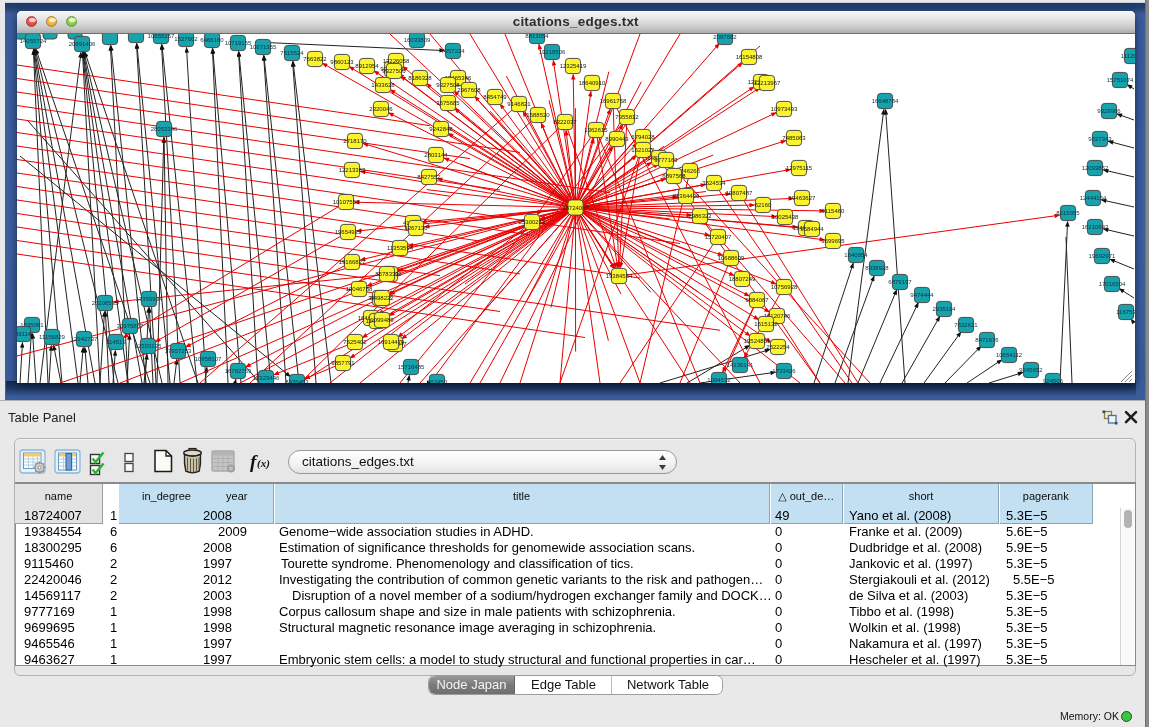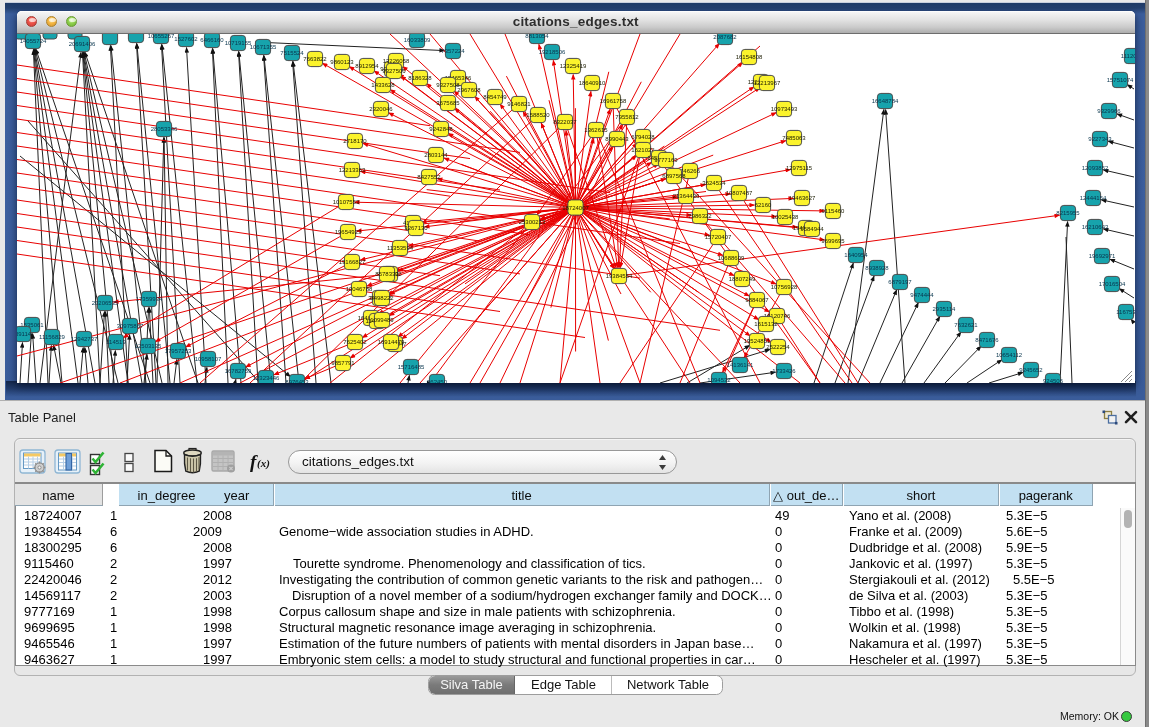--- a/index.html
+++ b/index.html
@@ -33,22 +33,22 @@
   box-shadow:inset 0 1px 0 #f4f4f4; }
 #dropdown { position:absolute; left:288px; top:449.5px; width:389px; height:24px;
   background:linear-gradient(180deg,#ffffff 0,#f3f3f3 55%,#e4e4e4 100%);
   border:1px solid #989898; border-radius:12px; font-size:13.5px; color:#101010;
   line-height:22px; padding-left:13px; }
 #dropdown .st { position:absolute; right:9px; top:3px; width:9px; height:17px; }
 #table { position:absolute; left:15px; top:482px; width:1120.5px; height:183.5px;
   background:#fff; border:1px solid #8a8a8a; }
 #thead { position:absolute; left:15px; top:482.5px; width:1120.5px; height:24.5px;
   border-top:1px solid #8a8a8a; }
-.th { position:absolute; top:0; height:22px; background:#c2e0f2;
-  border-right:1px solid #8fa4b2; border-bottom:1px solid #8fa4b2; font-size:13px; color:#0c0c0c;
+.th { position:absolute; top:0; height:40px; background:#c2e0f2;
+  border-right:1px solid #8fa4b2; border-bottom:1px solid #8fa4b2; font-size:11px; color:#0c0c0c;
   text-align:center; line-height:24px; }
 .tr { position:absolute; left:16px; width:1100px; height:15.8px; font-size:13px;
   color:#000; }
 .tr span { position:absolute; top:0; line-height:15.8px; white-space:nowrap; }
 .tr .ti { width:492px; overflow:hidden; text-overflow:ellipsis; }
 #vscroll { position:absolute; left:1119.5px; top:507.5px; width:15px; height:157px;
   background:#fafafa; border-left:1px solid #d5d5d5; }
 #vthumb { position:absolute; left:3px; top:2px; width:8.5px; height:18px;
   background:#b3b3b3; border-radius:4.5px; }
 #tabs { position:absolute; left:428px; top:674.5px; width:295px; height:20.5px;
@@ -716,39 +716,40 @@
     <span style="left:8px">18724007</span>
     <span style="left:94px">1</span>
     <span style="left:187px">2008</span>
     <span style="left:759px">49</span>
     <span style="left:833px">Yano et al. (2008)</span>
     <span style="left:990px">5.3E−5</span>
   </div>
 <div class="tr" style="top:524.1px">
     <span style="left:8px">19384554</span>
     <span style="left:94px">6</span>
-    <span style="left:177px">2009</span>
+    <span style="left:202px">2009</span>
     <span class="ti" style="left:263px">Genome−wide association studies in ADHD.</span>
     <span style="left:759px">0</span>
     <span style="left:833px">Franke et al. (2009)</span>
     <span style="left:990px">5.6E−5</span>
   </div>
 <div class="tr" style="top:540.1px">
     <span style="left:8px">18300295</span>
     <span style="left:94px">6</span>
     <span style="left:187px">2008</span>
+    <span class="ti" style="left:263px">Estimation of significance thresholds for genomewide association scans.</span>
     <span style="left:759px">0</span>
     <span style="left:833px">Dudbridge et al. (2008)</span>
     <span style="left:990px">5.9E−5</span>
   </div>
 <div class="tr" style="top:556.0px">
     <span style="left:8px">9115460</span>
     <span style="left:94px">2</span>
     <span style="left:187px">1997</span>
-    <span class="ti" style="left:277px">Tourette syndrome. Phenomenology and classification of tics.</span>
+    <span class="ti" style="left:265px">Tourette syndrome. Phenomenology and classification of tics.</span>
     <span style="left:759px">0</span>
     <span style="left:833px">Jankovic et al. (1997)</span>
     <span style="left:990px">5.3E−5</span>
   </div>
 <div class="tr" style="top:572.0px">
     <span style="left:8px">22420046</span>
     <span style="left:94px">2</span>
     <span style="left:187px">2012</span>
     <span class="ti" style="left:263px">Investigating the contribution of common genetic variants to the risk and pathogen…</span>
     <span style="left:759px">0</span>
@@ -779,36 +780,35 @@
     <span style="left:187px">1998</span>
     <span class="ti" style="left:263px">Structural magnetic resonance image averaging in schizophrenia.</span>
     <span style="left:759px">0</span>
     <span style="left:833px">Wolkin et al. (1998)</span>
     <span style="left:990px">5.3E−5</span>
   </div>
 <div class="tr" style="top:635.8px">
     <span style="left:8px">9465546</span>
     <span style="left:94px">1</span>
     <span style="left:187px">1997</span>
-    <span class="ti" style="left:263px">Estimation of the future numbers of patients with mental disorders in Japan base…</span>
     <span style="left:759px">0</span>
     <span style="left:833px">Nakamura et al. (1997)</span>
     <span style="left:990px">5.3E−5</span>
   </div>
 <div class="tr" style="top:651.8px">
     <span style="left:8px">9463627</span>
     <span style="left:94px">1</span>
     <span style="left:187px">1997</span>
     <span class="ti" style="left:263px">Embryonic stem cells: a model to study structural and functional properties in car…</span>
     <span style="left:759px">0</span>
     <span style="left:833px">Hescheler et al. (1997)</span>
     <span style="left:990px">5.3E−5</span>
   </div>
 <div id="vscroll">
     <div id="vthumb"></div>
   </div>
 <div id="tabs">
-  <div class="seg on" style="left:0;width:86px">Silva Table</div>
+  <div class="seg on" style="left:0;width:86px">Node Japan</div>
   <div class="seg" style="left:87px;width:96px;border-right:1px solid #bbb">Edge Table</div>
   <div class="seg" style="left:184px;width:110px">Network Table</div>
 </div>
 <div id="mem">Memory: OK</div>
 <div id="memdot"></div>
 
 </body></html>

